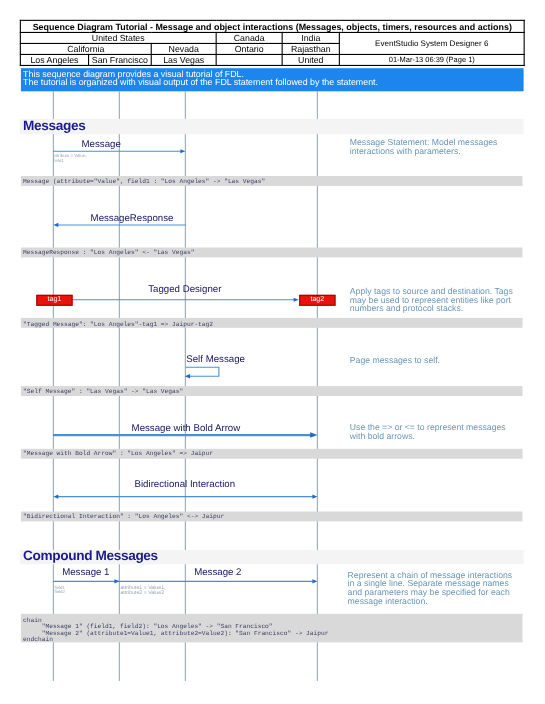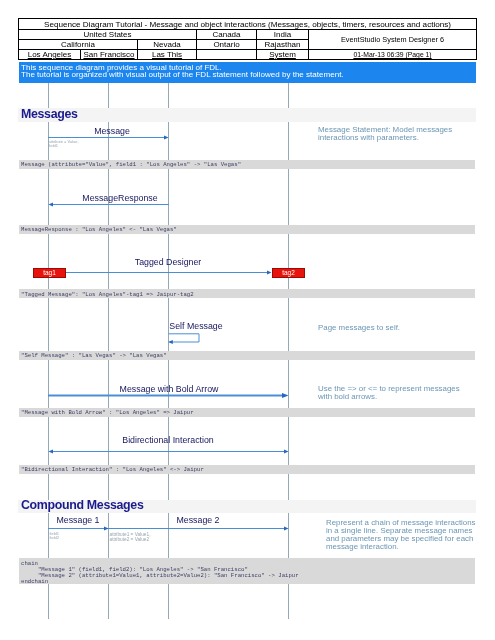--- a/index.html
+++ b/index.html
@@ -10,22 +10,22 @@
 
   
   .hdr{position:absolute;left:18px;top:18px;width:458px;border-collapse:collapse;
        table-layout:fixed;}
   .hdr td{border:1px solid #000;font-size:8px;color:#000;text-align:center;
           padding:0;height:9px;line-height:9px;font-family:"Liberation Sans",sans-serif;
           overflow:hidden;}
   .hdr tr.r1 td{height:10px;}
   .hdr tr.r2 td{height:9px;}
   .hdr tr.r3 td{height:7px;margin-top:28px;}
-  .hdr tr.r4 td{height:9px;text-decoration:underline;}
-  .hdr td.title{font-weight:normal;font-size:8.12px;padding-right:0;}
+  .hdr tr.r4 td{height:9px;}
+  .hdr td.title{font-weight:bold;font-size:8.12px;padding-right:0;}
   .hdr td.prod{font-weight:normal;font-size:7.3px;}
   .hdr td.date{font-size:6.8px;}
 
   
   .banner{position:absolute;left:19px;top:62px;width:457px;height:21px;
           background:#1c86ee;color:#ffffff;font-size:8.05px;line-height:7.2px;
           padding:2px 0 0 2px;box-sizing:border-box;}
 
   
   .lifeline{position:absolute;width:1px;background:#94a9b5;}
@@ -77,23 +77,23 @@
     </tr>
     <tr class="r3">
       <td colspan="2">California</td>
       <td>Nevada</td>
       <td>Ontario</td>
       <td>Rajasthan</td>
     </tr>
     <tr class="r4">
       <td>Los Angeles</td>
       <td>San Francisco</td>
-      <td>Las This</td>
+      <td>Las Vegas</td>
       <td></td>
-      <td>System</td>
+      <td>United</td>
       <td class="date">01-Mar-13 06:39 (Page 1)</td>
     </tr>
   </tbody>
     </table>
 
   <div class="banner">
     <div>This sequence diagram provides a visual tutorial of FDL.</div>
     <div>The tutorial is organized with visual output of the FDL statement followed by the statement.</div>
   </div>
 
@@ -108,21 +108,21 @@
   <div class="lifeline" style="left:288px;top:120px;height:381px"></div>
 
   <div class="lifeline" style="left:48px;top:512px;height:107px"></div>
   <div class="lifeline" style="left:108px;top:512px;height:107px"></div>
   <div class="lifeline" style="left:168px;top:512px;height:107px"></div>
   <div class="lifeline" style="left:288px;top:512px;height:107px"></div>
 
   <div class="secband" style="top:108px;height:14px"></div>
   <div class="sechead" style="left:21px;top:108px">Messages</div>
 
-  <div class="mlabel" style="left:112px;top:127px">Message</div>
+  <div class="mlabel" style="left:92px;top:127px">Message</div>
   <svg class="arrow" style="left:48px;top:133px;width:121px;height:9px" viewBox="0 0 121 9">
     <line x1="0" y1="4.5" x2="117" y2="4.5" stroke="#4a8fd6" stroke-width="1"></line>
     <path d="M120.5 4.5 L116 2.6 L116 6.4 Z" fill="#2268c4"></path>
   </svg>
   <div class="mnote sm" style="left:48.5px;top:139.5px">attribute = Value,
 field1</div>
   <div class="rnote" style="left:318px;top:126px;width:158px">Message Statement: Model messages interactions with parameters.</div>
   <div class="codeband" style="top:160px;height:9px"></div>
   <div class="code" style="left:21px;top:161.5px">Message (attribute="Value", field1 : "Los Angeles" -&gt; "Las Vegas"</div>
 
@@ -134,20 +134,21 @@
   <div class="codeband" style="top:225px;height:9px"></div>
   <div class="code" style="left:21px;top:226.5px">MessageResponse : "Los Angeles" &lt;- "Las Vegas"</div>
 
   <div class="mlabel" style="left:168px;top:258px">Tagged Designer</div>
   <svg class="arrow" style="left:64px;top:268px;width:208px;height:9px" viewBox="0 0 208 9">
     <line x1="0" y1="4.5" x2="204" y2="4.5" stroke="#4a8fd6" stroke-width="1"></line>
     <path d="M207.5 4.5 L203 2.6 L203 6.4 Z" fill="#2268c4"></path>
   </svg>
   <div class="tagbox" style="left:33px;top:268px;width:31px">tag1</div>
   <div class="tagbox" style="left:272px;top:268px;width:31px">tag2</div>
+  <div class="rnote" style="left:318px;top:261px;width:158px">Apply tags to source and destination. Tags may be used to represent entities like port numbers and protocol stacks.</div>
   <div class="codeband" style="top:289px;height:9px"></div>
   <div class="code" style="left:21px;top:291.5px">"Tagged Message": "Los Angeles"-tag1 =&gt; Jaipur-tag2</div>
 
   <div class="mlabel" style="left:196px;top:322px">Self Message</div>
   <svg class="arrow" style="left:166px;top:330px;width:36px;height:16px" viewBox="0 0 36 16">
     <path d="M2.5 3.8 L33 3.8 L33 12 L6 12" fill="none" stroke="#4a8fd6" stroke-width="1"></path>
     <path d="M2 12 L6.8 10 L6.8 14 Z" fill="#2268c4"></path>
   </svg>
   <div class="rnote" style="left:318px;top:324px;width:158px">Page messages to self.</div>
   <div class="codeband" style="top:351px;height:9px"></div>
@@ -178,20 +179,20 @@
   <div class="mlabel" style="left:198px;top:516px">Message 2</div>
   <svg class="arrow" style="left:48px;top:524px;width:241px;height:9px" viewBox="0 0 241 9">
     <line x1="0" y1="4.5" x2="237" y2="4.5" stroke="#4a8fd6" stroke-width="1"></line>
     <path d="M60.5 4.5 L56 2.6 L56 6.4 Z" fill="#2268c4"></path>
     <path d="M240.5 4.5 L236 2.6 L236 6.4 Z" fill="#2268c4"></path>
   </svg>
   <div class="mnote sm" style="left:49.5px;top:531.5px">field1
 field2</div>
   <div class="mnote" style="left:109.5px;top:531.5px">attribute1 = Value1,
 attribute2 = Value2</div>
-  <div class="rnote" style="left:326px;top:519px;width:154px">Represent a chain of message interactions in a single line. Separate message names and parameters may be specified for each message interaction.</div>
+  <div class="rnote" style="left:316px;top:519px;width:154px">Represent a chain of message interactions in a single line. Separate message names and parameters may be specified for each message interaction.</div>
   <div class="codeband" style="top:558px;height:26px"></div>
   <div class="code" style="left:21px;top:560.5px">chain
      "Message 1" (field1, field2): "Los Angeles" -&gt; "San Francisco"
      "Message 2" (attribute1=Value1, attribute2=Value2): "San Francisco" -&gt; Jaipur
 endchain</div>
 
 </div>
 
 </body></html>

